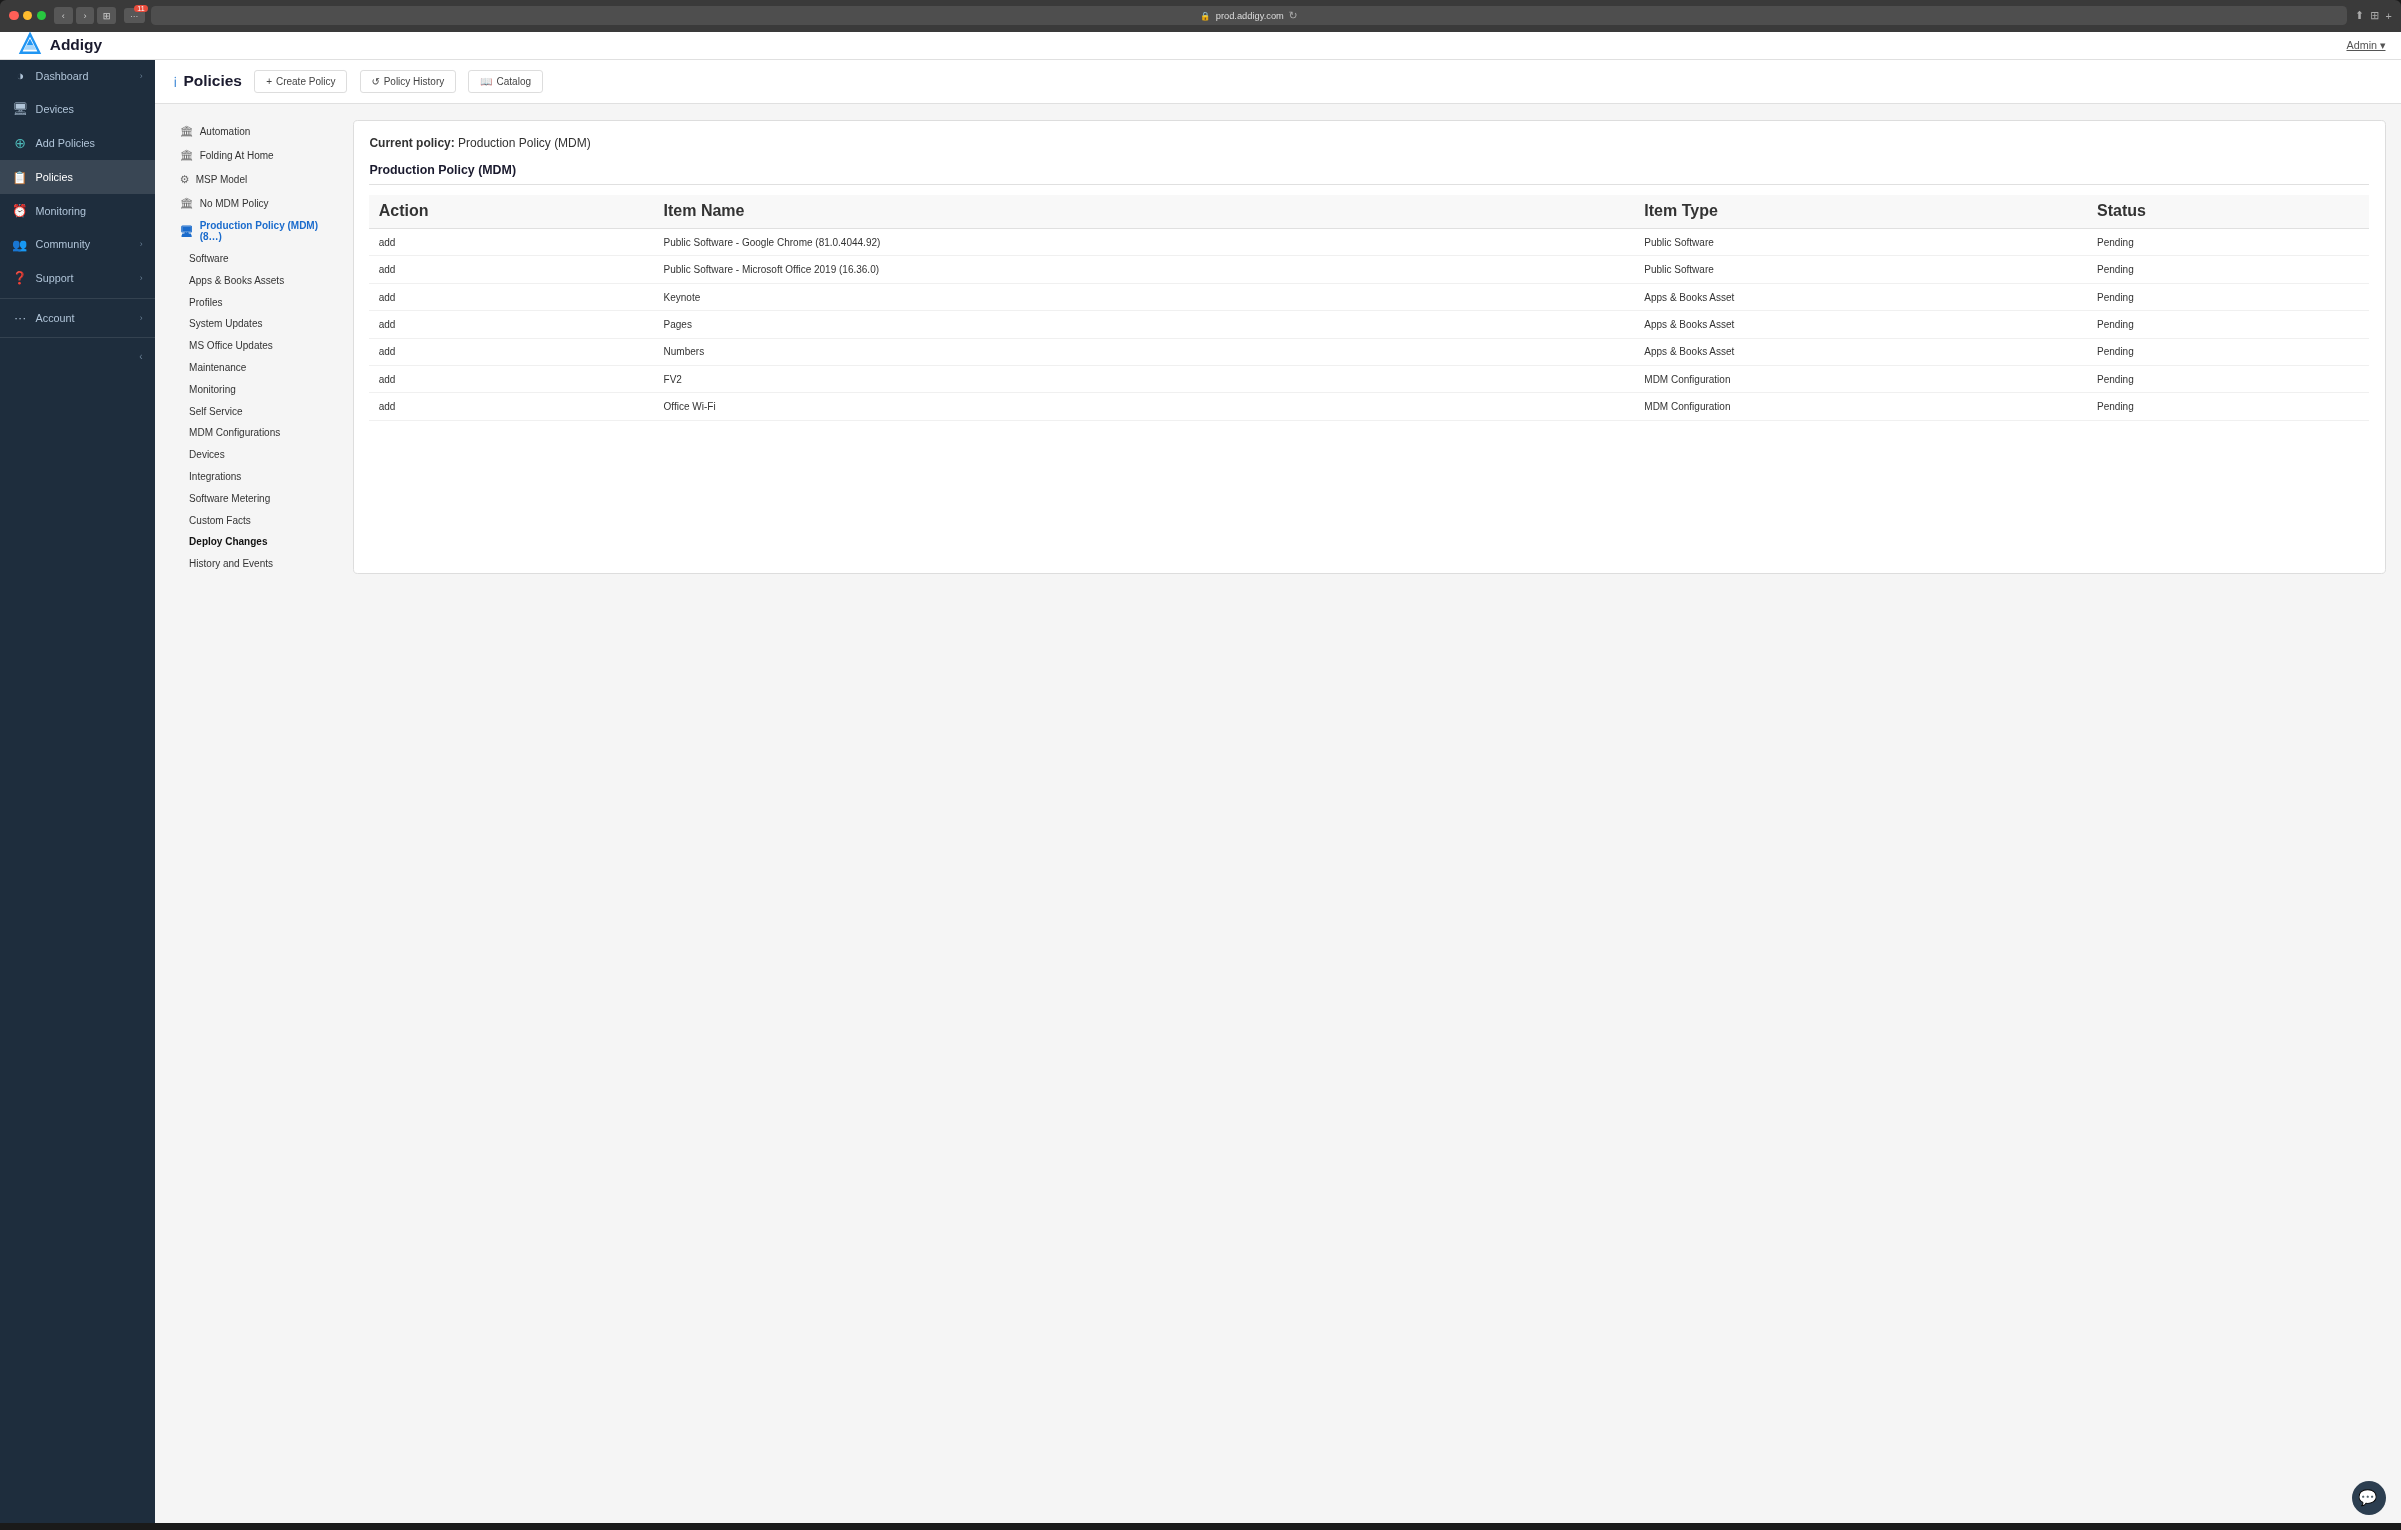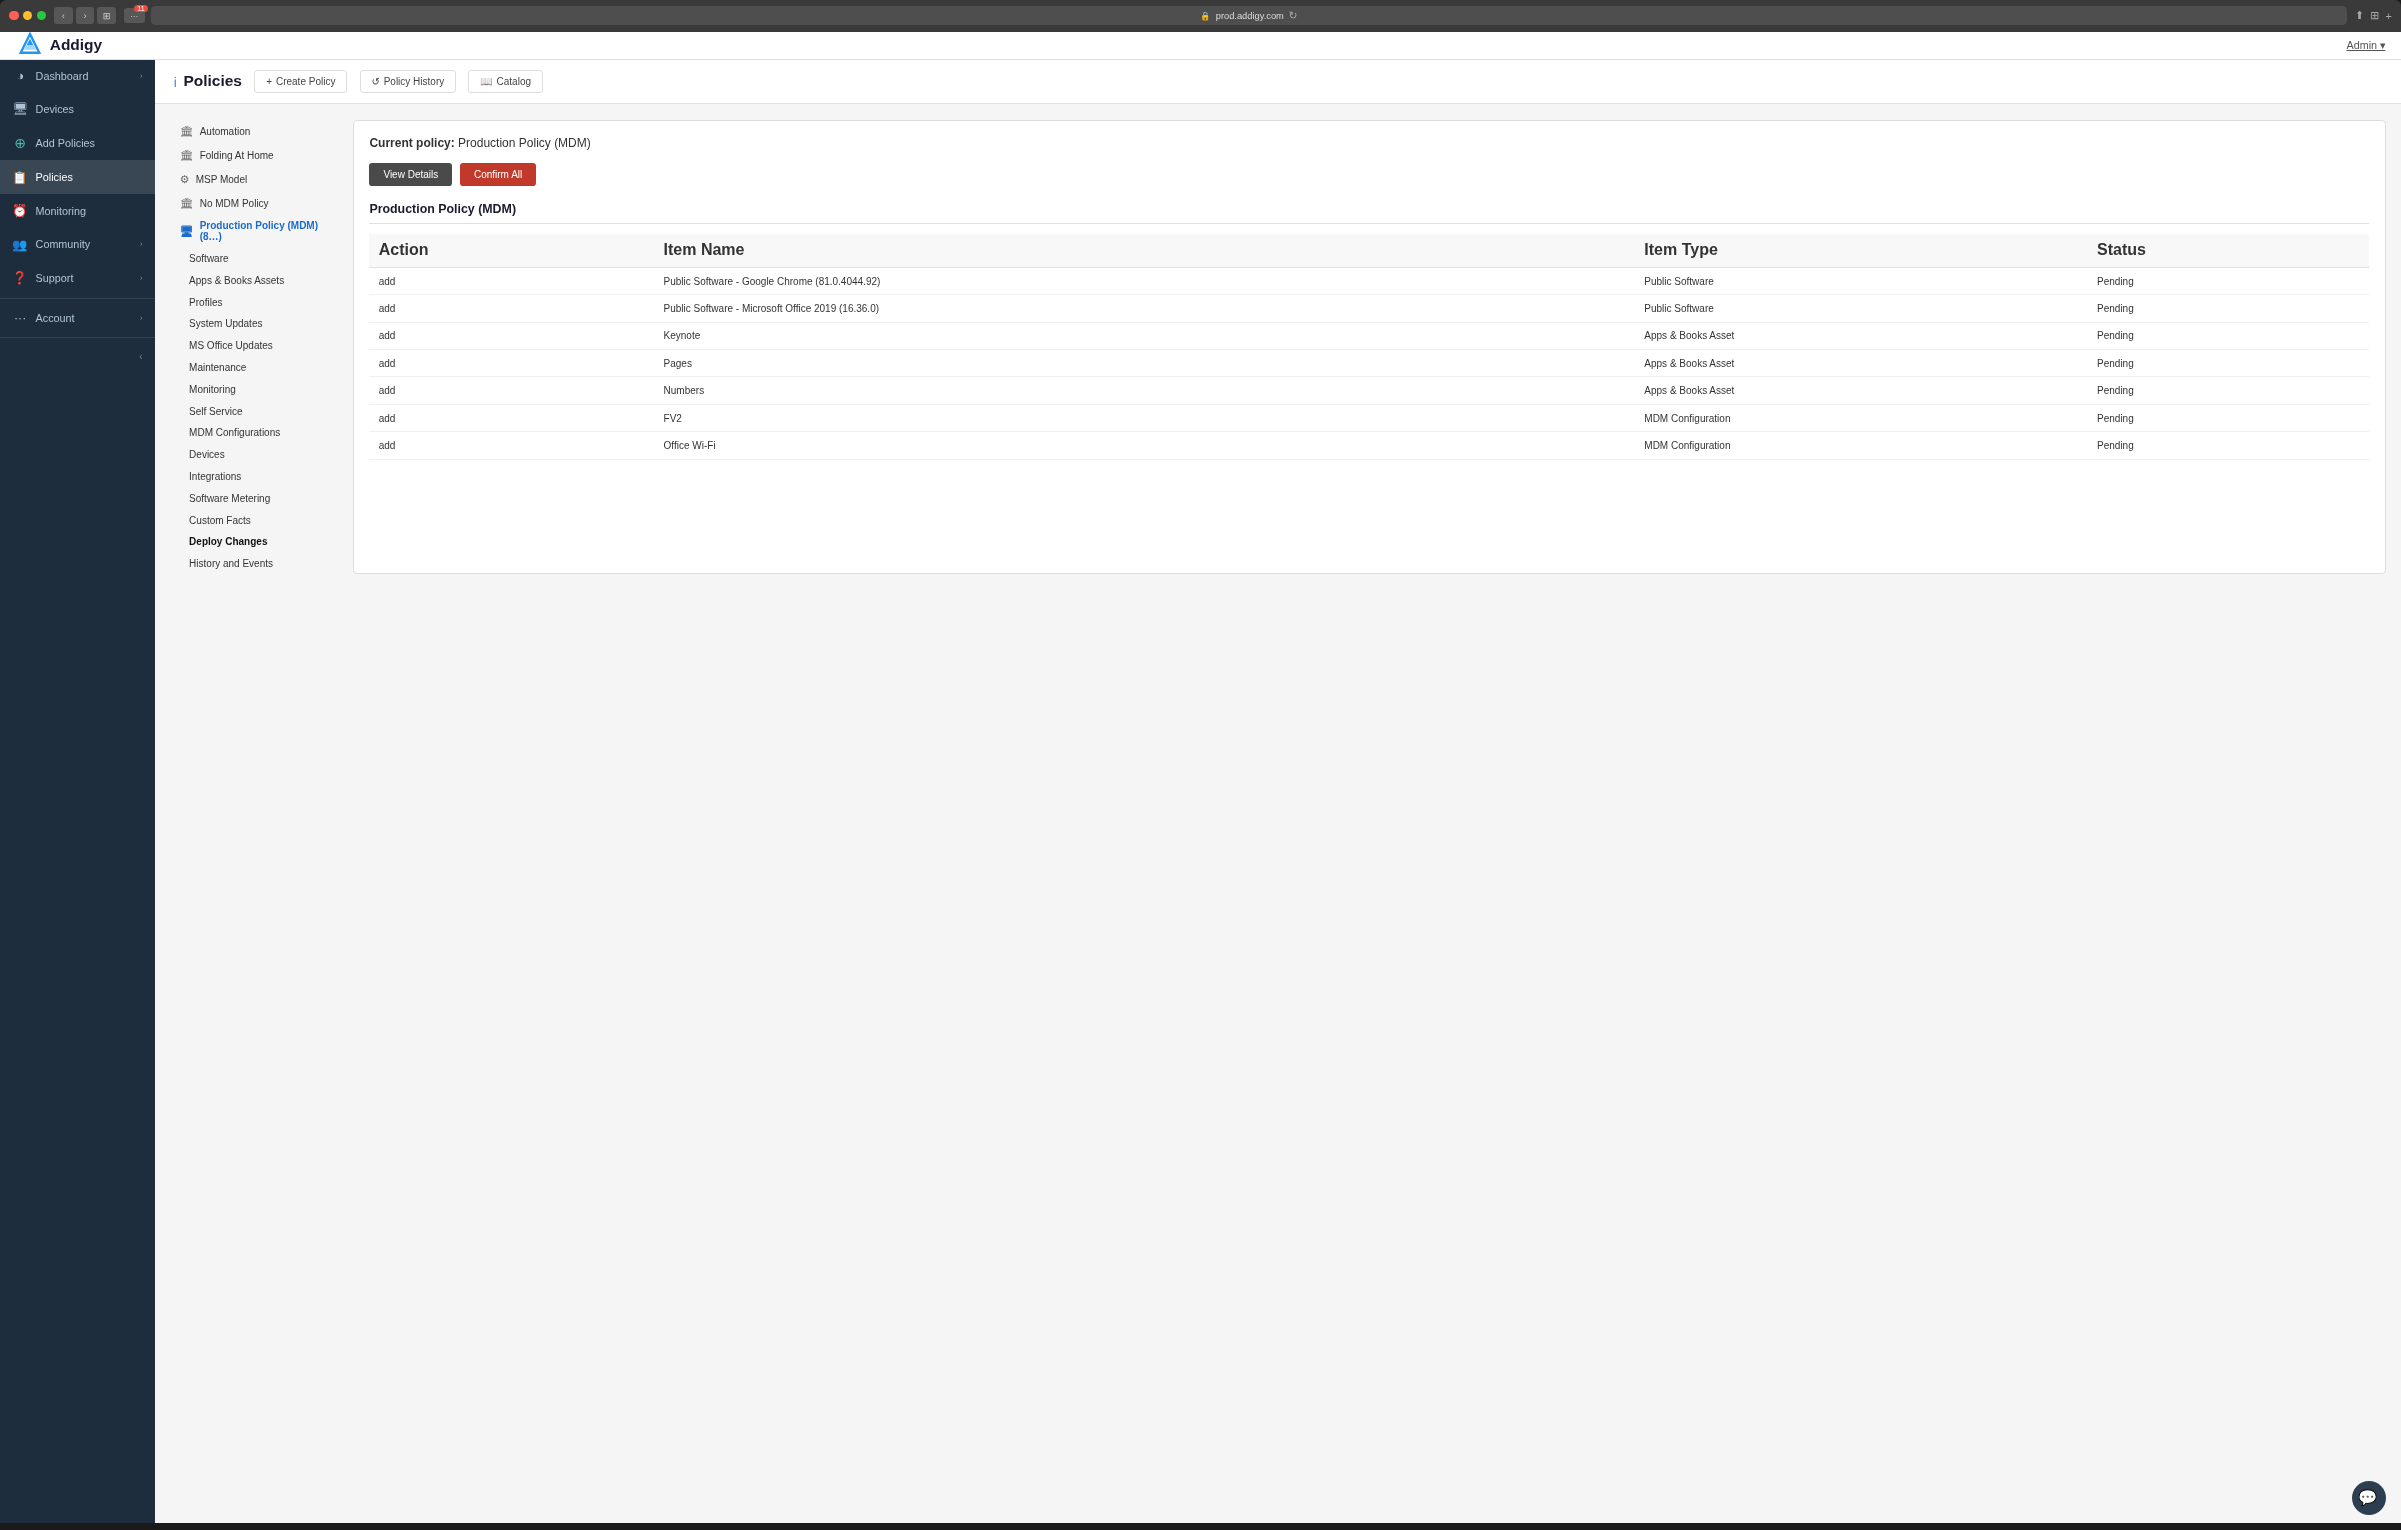--- a/index.html
+++ b/index.html
@@ -462,24 +462,20 @@
           </div>
         </div>
 
         <div class="content-card">
 
           <div class="current-policy-line">
             <strong>Current policy:</strong>
             <span>Production Policy (MDM)</span>
           </div>
 
-          <div class="action-buttons">
-            <button class="btn-view-details">View Details</button>
-            <button class="btn-confirm-all">Confirm All</button>
-          </div>
 
           <div class="policy-table-title">Production Policy (MDM)</div>
 
           <table class="policy-table">
             <thead>
               <tr>
                 <th>Action</th>
                 <th>Item Name</th>
                 <th>Item Type</th>
                 <th>Status</th>

